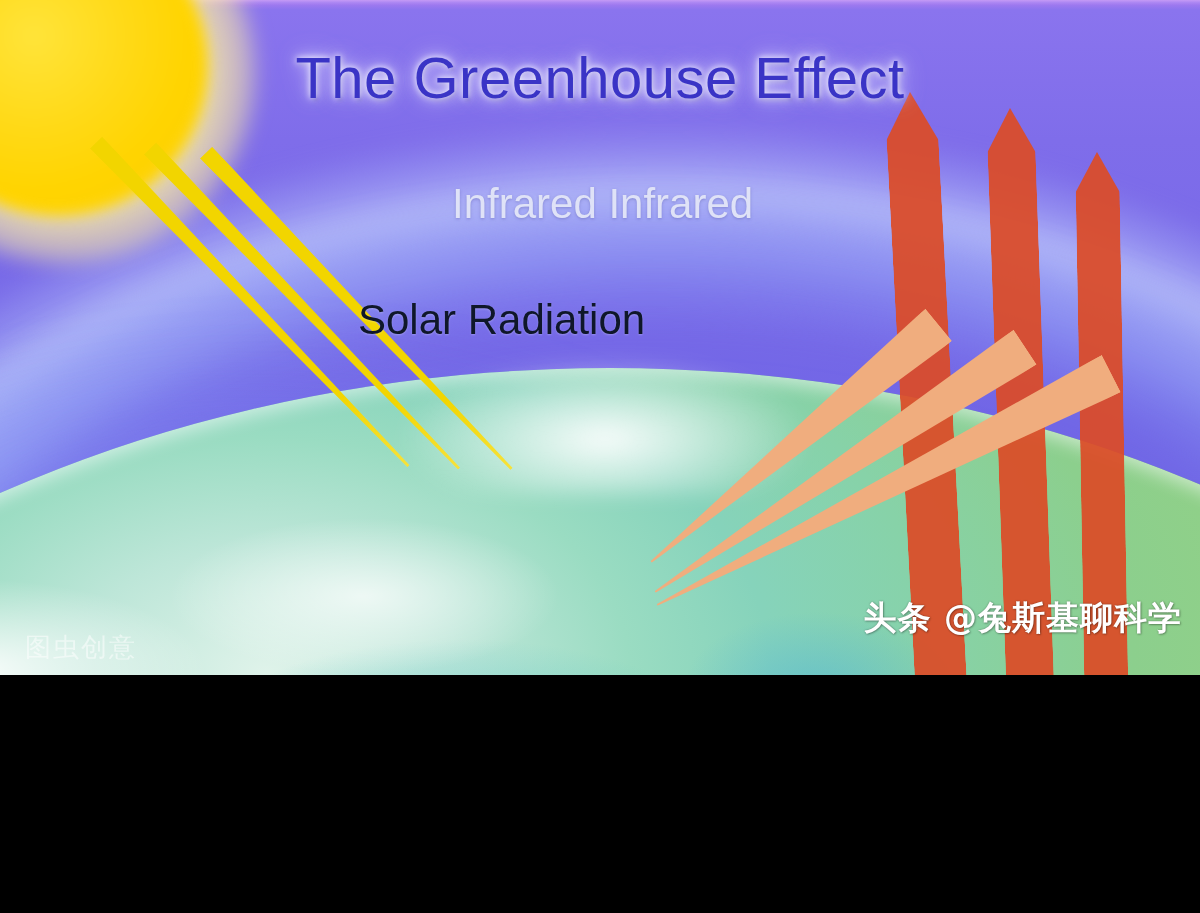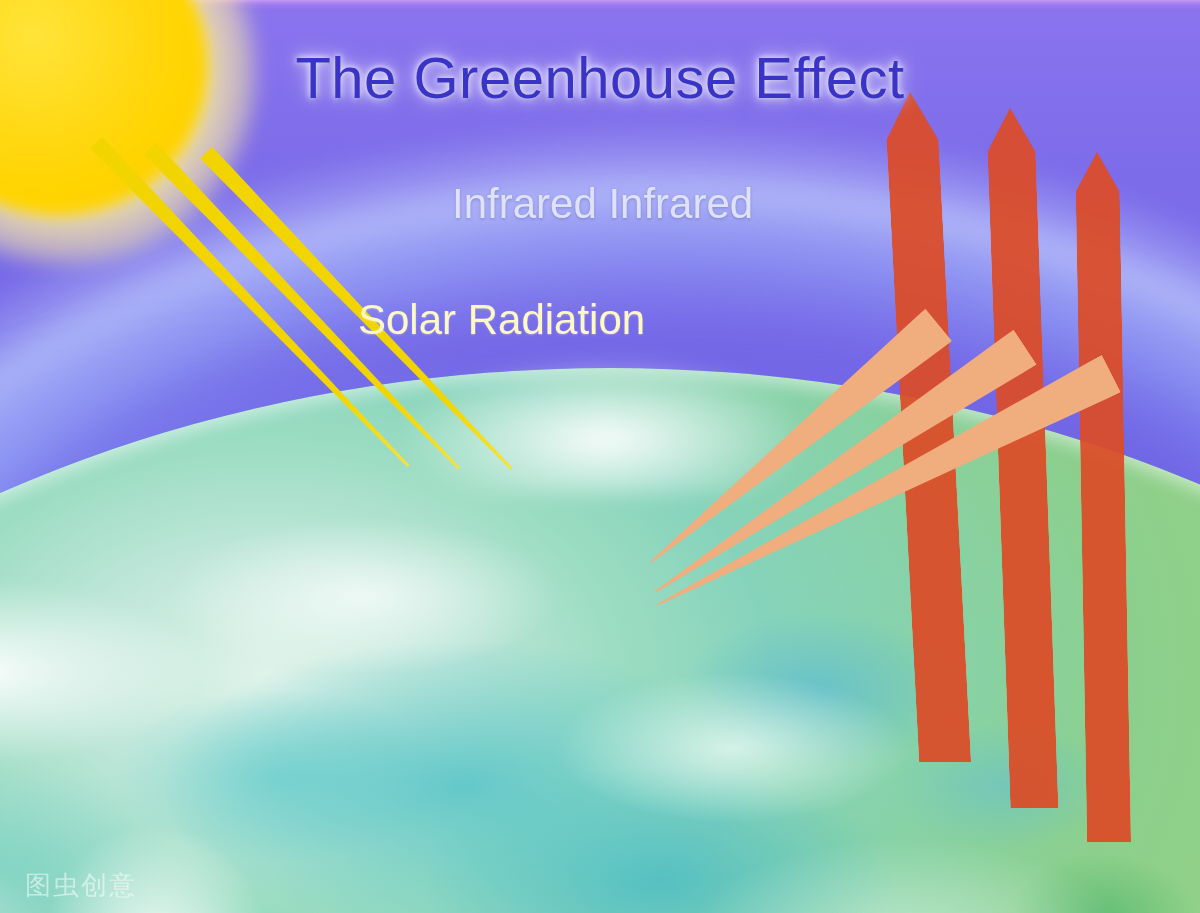--- a/index.html
+++ b/index.html
@@ -4,21 +4,21 @@
 <title>The Greenhouse Effect</title>
 <style>
   html, body {
     margin: 0;
     padding: 0;
     background: #000;
   }
   #stage {
     position: relative;
     width: 1200px;
-    height: 913px;
+    height: 675px;
     overflow: hidden;
     font-family: "Liberation Sans", sans-serif;
     background: #7a6ae8;
   }
 
   
   .sky-base {
     position: absolute;
     inset: 0;
     background:
@@ -216,21 +216,21 @@
     font-size: 42px;
     color: #dfe2f7;
     font-weight: 400;
     text-shadow: 0 1px 3px rgba(70,70,150,0.35);
     white-space: nowrap;
   }
   .label-solar {
     position: absolute;
     left: 358px; top: 296px;
     font-size: 42px;
-    color: #fef9c3;
+    color: #0f172a;
     font-weight: 400;
     text-shadow: 0 1px 2px rgba(255,255,255,0.25);
     white-space: nowrap;
   }
 
   
   .wm-bl {
     position: absolute;
     left: 0; bottom: 10px;
     font-size: 26px;
@@ -288,14 +288,15 @@
       <div class="ray" style="left: 651px; top: 541px; width: 373px; height: 42px; transform: rotate(-39.5deg); background: rgb(240, 173, 126); clip-path: polygon(0% 48%, 100% 0%, 100% 100%, 0% 52%);"></div>
       <div class="ray" style="left: 655px; top: 571px; width: 444px; height: 42px; transform: rotate(-33.5deg); background: rgb(240, 173, 126); clip-path: polygon(0% 48%, 100% 0%, 100% 100%, 0% 52%);"></div>
       <div class="ray" style="left: 657px; top: 584px; width: 510px; height: 42px; transform: rotate(-27deg); background: rgb(240, 173, 126); clip-path: polygon(0% 48%, 100% 0%, 100% 100%, 0% 52%);"></div>
     </div>
 
   <div class="title">The Greenhouse Effect</div>
   <div class="label-ir">Infrared Infrared</div>
   <div class="label-solar">Solar Radiation</div>
 
   <div class="wm-bl">图虫创意</div>
+  <div class="wm-br">头条 @兔斯基聊科学</div>
 
 </div>
 
 </body></html>

